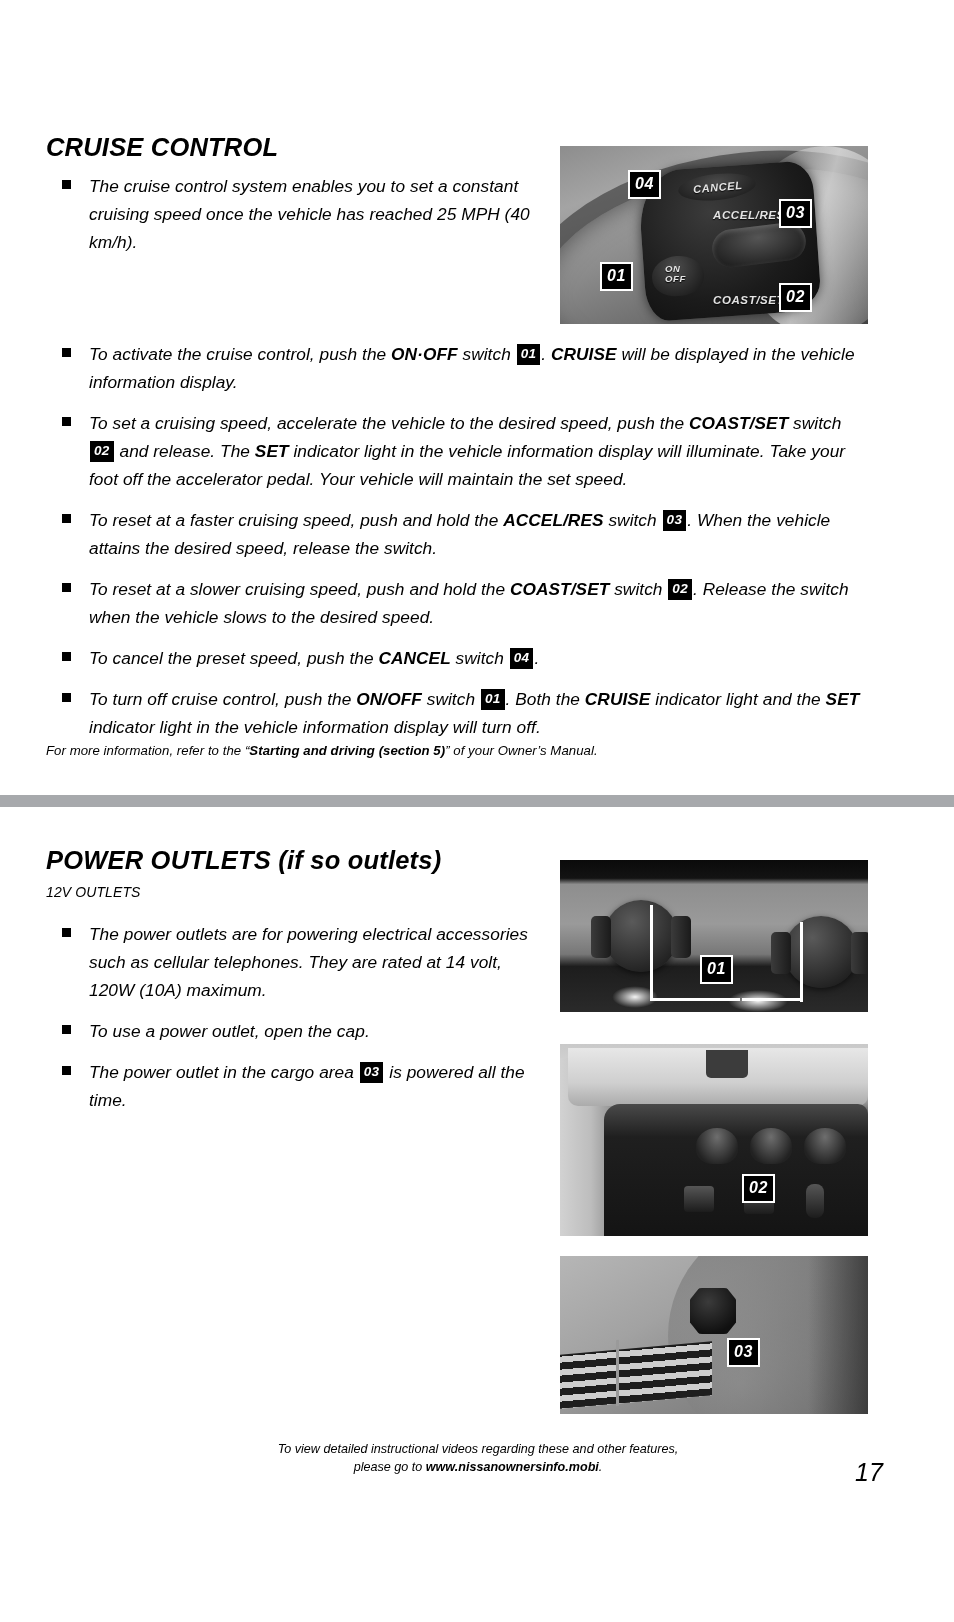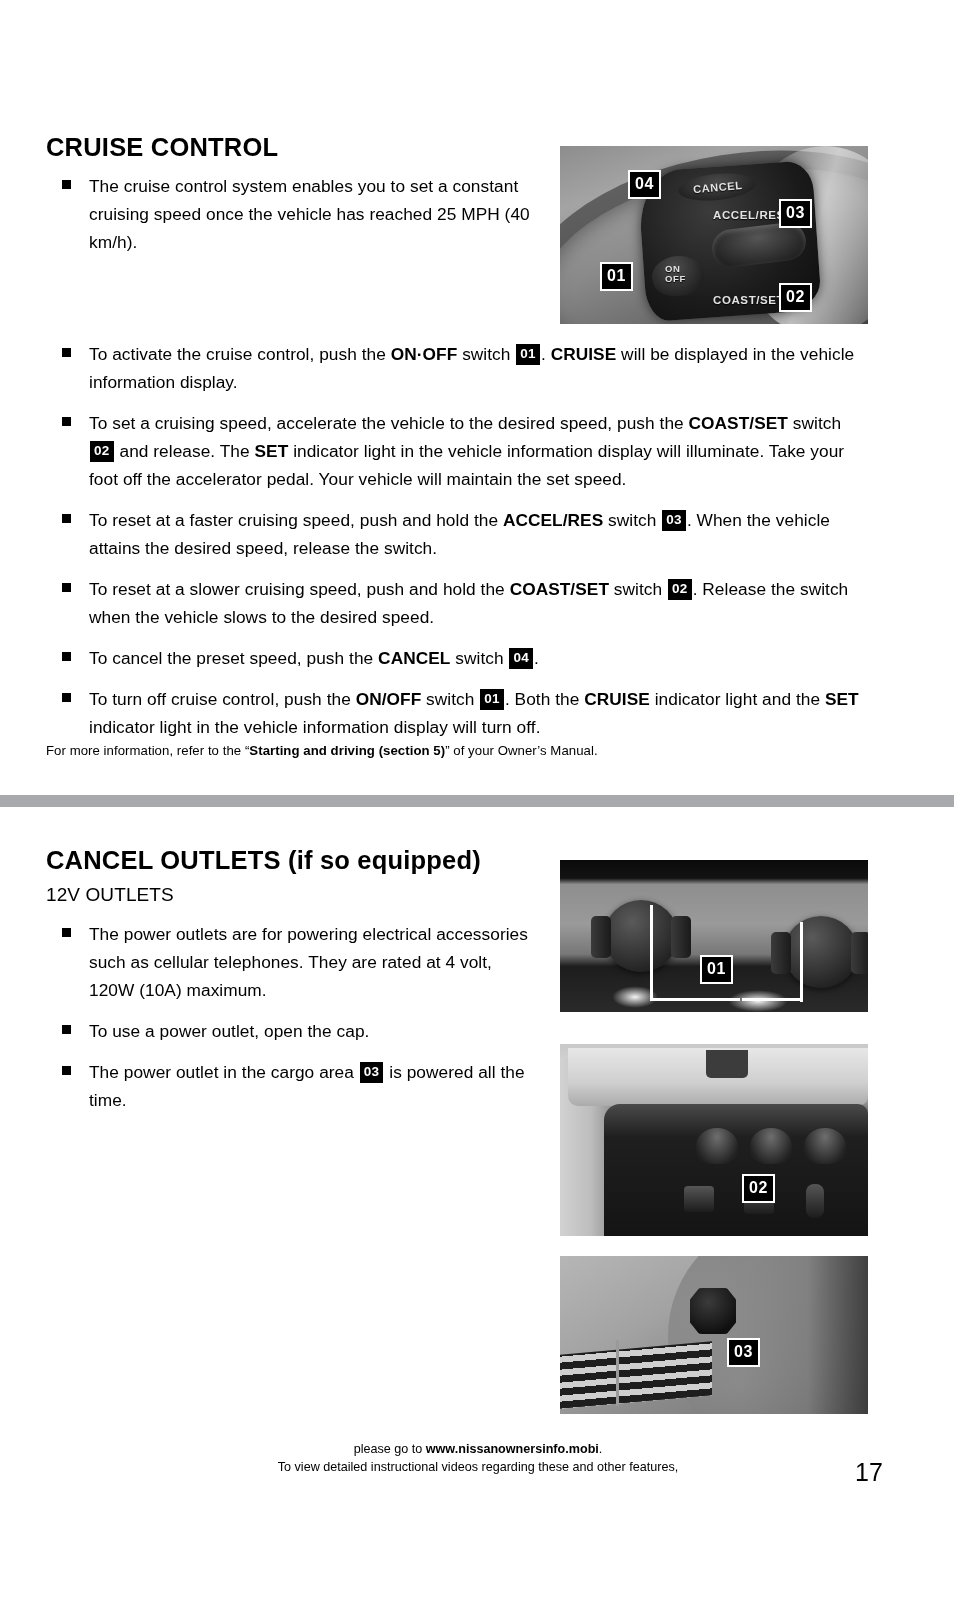--- a/index.html
+++ b/index.html
@@ -13,34 +13,35 @@
     position: relative;
     font-family: "Liberation Sans", sans-serif;
     color: #000000;
     overflow: hidden;
   }
   .page {
     position: absolute;
     inset: 0;
     width: 954px;
     height: 1622px;
+    font-style: italic;
   }
 
   
   .section-title {
     position: absolute;
     font-size: 25.5px;
     font-weight: bold;
     letter-spacing: 0.2px;
     line-height: 1.1;
     white-space: nowrap;
   }
   .sub-title {
     position: absolute;
-    font-size: 19px;
+    font-size: 14px;
     font-weight: normal;
     letter-spacing: 0.1px;
     white-space: nowrap;
   }
 
   
   .bullets {
     position: absolute;
   }
   .bullet-row {
@@ -364,28 +365,28 @@
       <div class="bullet-row">
         <span class="bullet-marker"></span>
         <span class="bullet-text">To turn off cruise control, push the <b>ON/OFF</b> switch <span class="chip">01</span>. Both the <b>CRUISE</b> indicator light and the <b>SET</b> indicator light in the vehicle information display will turn off.</span>
       </div>
     </div>
 
   <div class="footnote" id="cc-footnote" style="left:46px; top:742px; width:800px;">For more information, refer to the “<b>Starting and driving (section 5)</b>” of your Owner’s Manual.</div>
 
   <div class="divider" style="left:0px; top:795px; width:954px; height:12px;"></div>
 
-  <div class="section-title" style="left:46px; top:846px;">CANCEL OUTLETS (if so equipped)</div>
+  <div class="section-title" style="left:46px; top:846px;">POWER OUTLETS (if so outlets)</div>
 
   <div class="sub-title" style="left:46px; top:884px;">12V OUTLETS</div>
 
   <div class="bullets" id="po-bullets" style="left:62px; top:920px; width:470px;">
       <div class="bullet-row">
         <span class="bullet-marker"></span>
-        <span class="bullet-text">The power outlets are for powering electrical accessories such as cellular telephones. They are rated at 4 volt, 120W (10A) maximum.</span>
+        <span class="bullet-text">The power outlets are for powering electrical accessories such as cellular telephones. They are rated at 14 volt, 120W (10A) maximum.</span>
       </div>
       <div class="bullet-row">
         <span class="bullet-marker"></span>
         <span class="bullet-text">To use a power outlet, open the cap.</span>
       </div>
       <div class="bullet-row">
         <span class="bullet-marker"></span>
         <span class="bullet-text">The power outlet in the cargo area <span class="chip">03</span> is powered all the time.</span>
       </div>
     </div>
@@ -420,21 +421,21 @@
   <div class="photo" id="photo-po3" style="left:560px; top:1256px; width:308px; height:158px;">
     <div class="trim"></div>
     <div class="dark-edge"></div>
     <div class="outlet" style="left:130px; top:32px;"></div>
     <div class="vent"></div>
     <div class="vent-split"></div>
   </div>
   <div class="photo-callout" style="left:727px; top:1338px;">03</div>
 
   <div class="footer-text" style="left:180px; top:1440px; width:596px;">
+    <div>To view detailed instructional videos regarding these and other features,</div>
     <div>
       <span>please go to </span><b>www.nissanownersinfo.mobi</b><span>.</span>
     </div>
-    <div>To view detailed instructional videos regarding these and other features,</div>
   </div>
 
   <div class="page-number" style="left:855px; top:1458px;">17</div>
 
 </div>
 
 </body></html>

